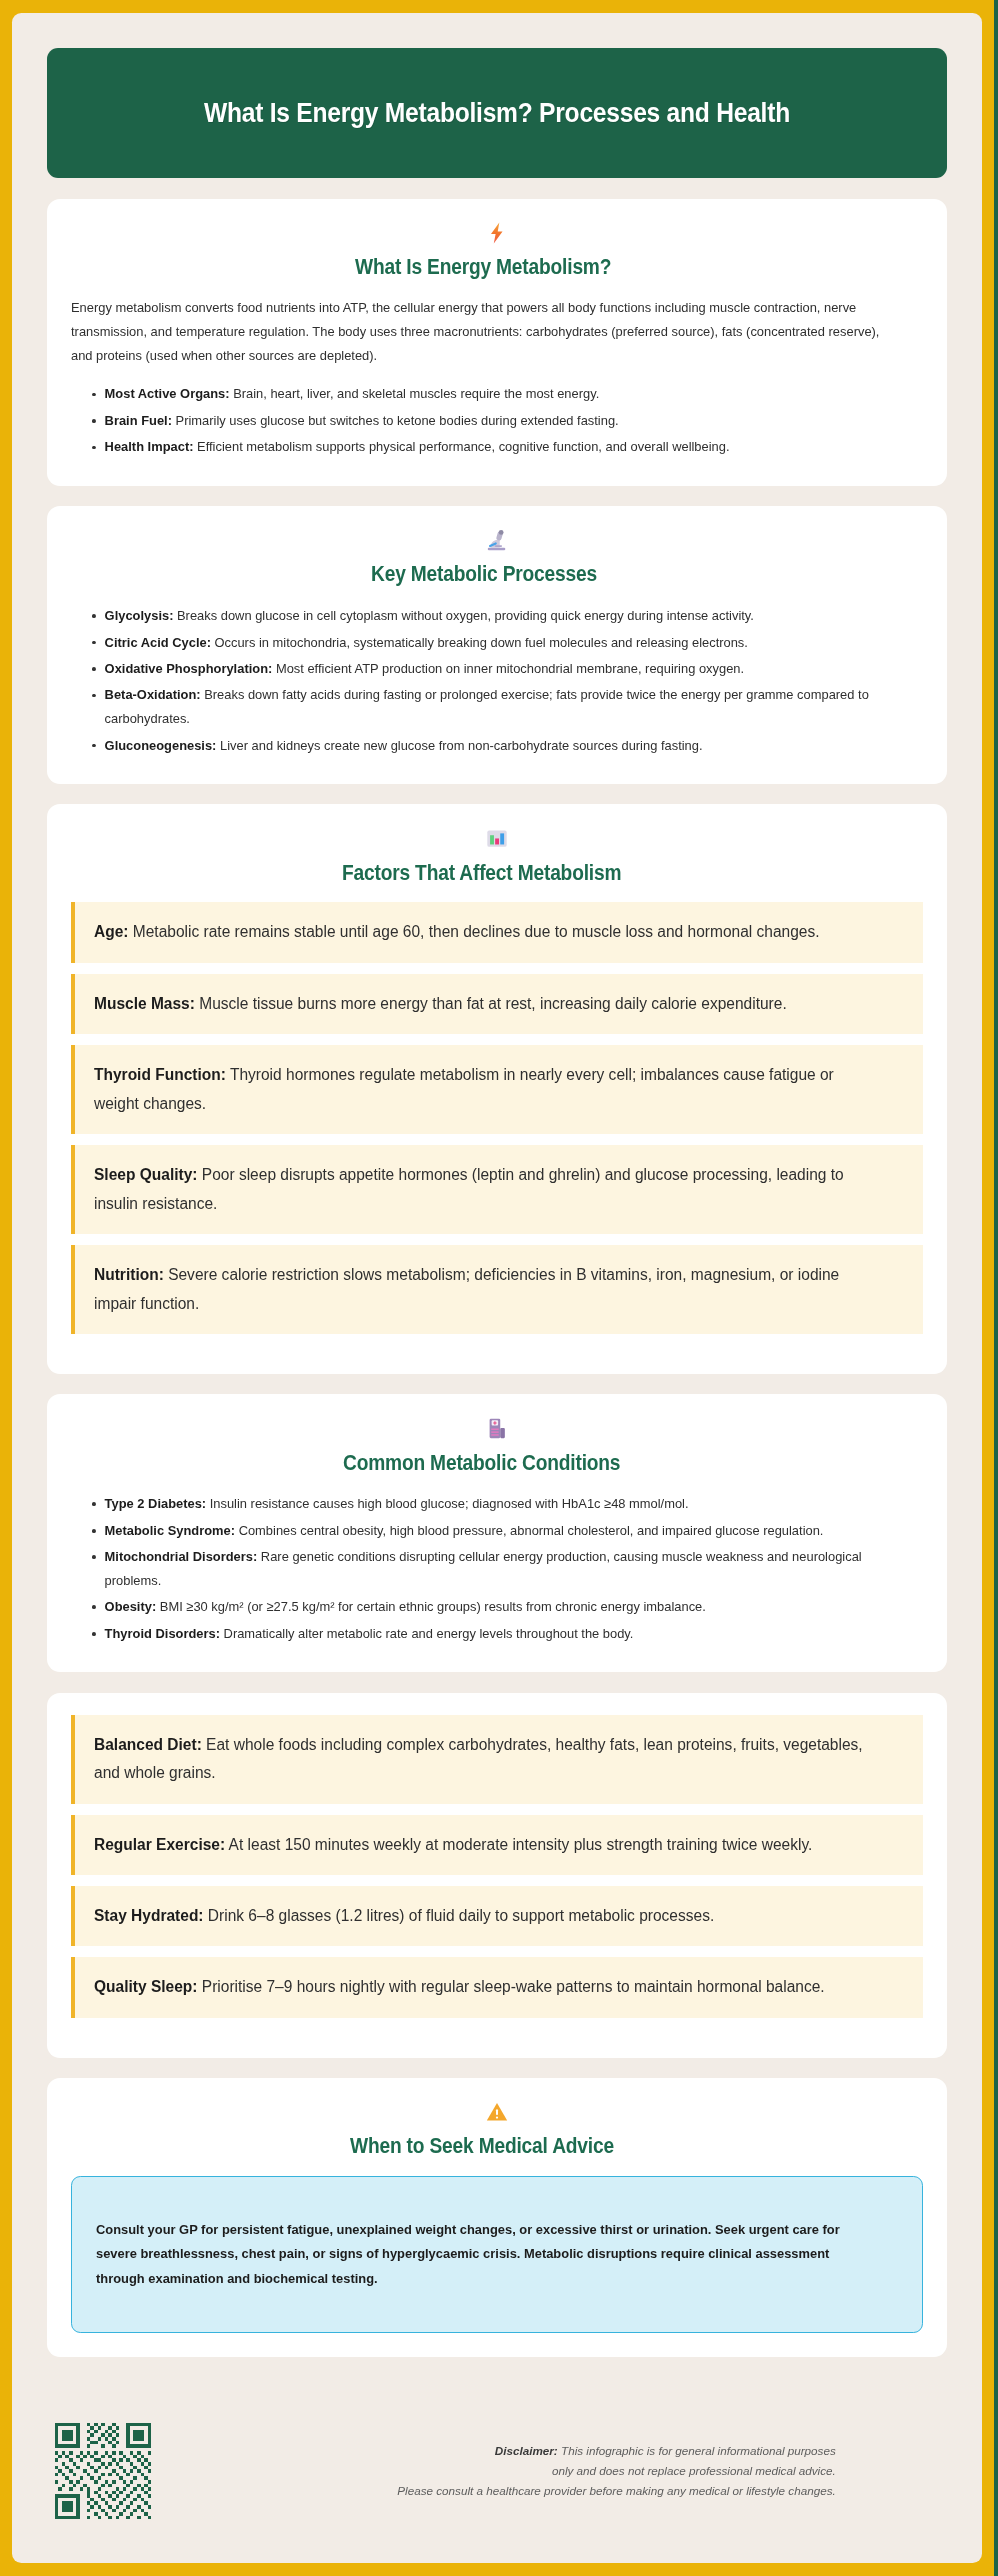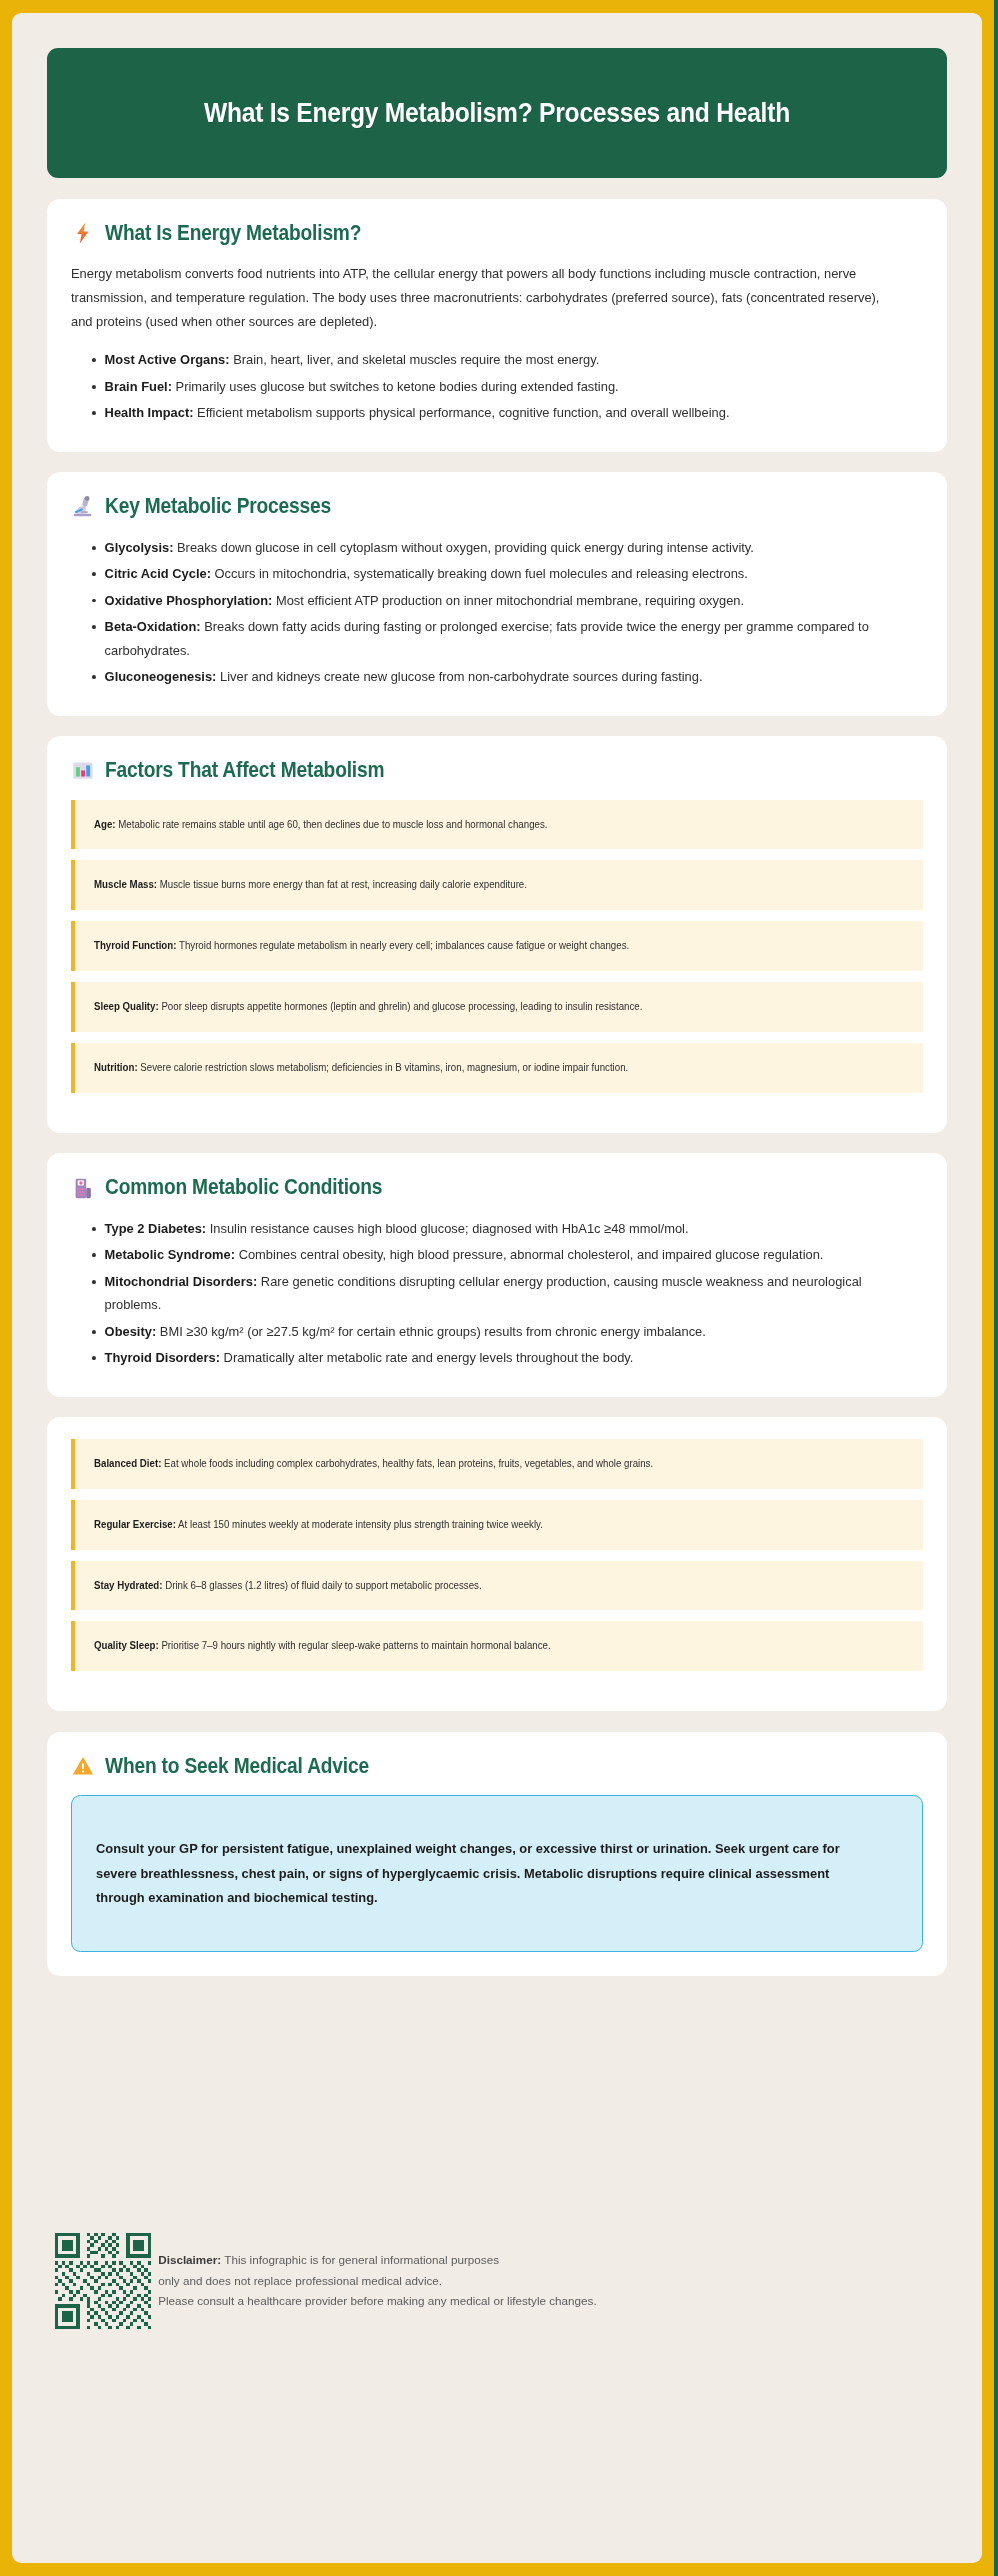--- a/index.html
+++ b/index.html
@@ -53,20 +53,21 @@
     border-radius: 13px;
     margin: 0 18.5px 20.4px 18.5px;
     padding: 22px 24px 24px 24px;
   }
 
   .card-head {
     display: flex;
     align-items: center;
     gap: 10.2px;
     margin-bottom: 16.7px;
+    flex-direction: column;
   }
   .head-icon {
     width: 24px;
     height: 24px;
     flex: 0 0 24px;
     position: relative;
   }
   .head-icon svg { display: block; width: 24px; height: 24px; }
   .card-title {
     color: #1d6b4f;
@@ -111,21 +112,21 @@
     background: #333333;
   }
   .lead { font-weight: bold; color: #1c1c1c; }
 
   
   .hl {
     background: #fdf5e0;
     border-left: 4.6px solid #f0b429;
     padding: 16px 18.5px;
     margin-bottom: 11px;
-    font-size: 10px;
+    font-size: 16px;
     line-height: 1.78;
     color: #2f2f2f;
   }
   .hl:last-child { margin-bottom: 16px; }
   .hl .inner { transform: scaleX(0.97); transform-origin: left top; }
 
   
   .alert-box {
     background: #d4eff8;
     border: 1.9px solid #37b3dd;
@@ -149,25 +150,26 @@
   }
   .qr {
     width: 104px;
     height: 104px;
     flex: 0 0 104px;
     margin-left: 3.7px;
   }
   .disclaimer {
     position: absolute;
     left: 0; right: 0;
-    text-align: left;
+    text-align: right;
     font-size: 11.7px;
     line-height: 1.72;
     color: #5d5d5d;
     padding: 0 111px;
+    font-style: italic;
   }
   .disclaimer b { color: #3a3a3a; }
 </style>
 </head>
 <body>
 
 <div class="page">
   <div class="page-inner">
 
     <div class="header-banner">

